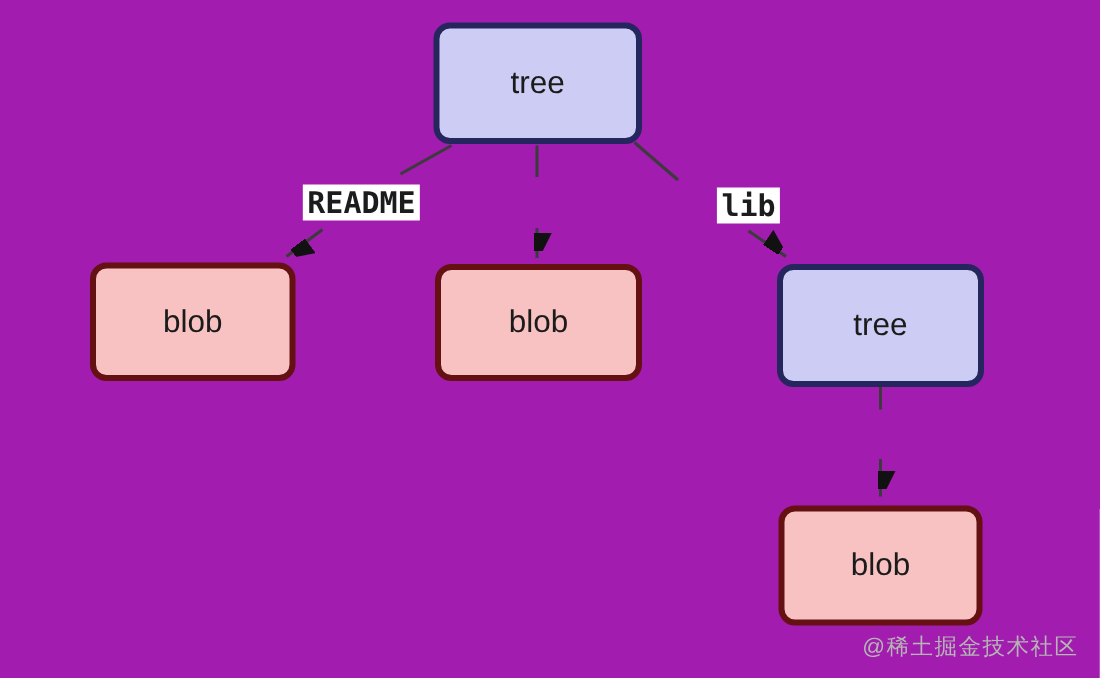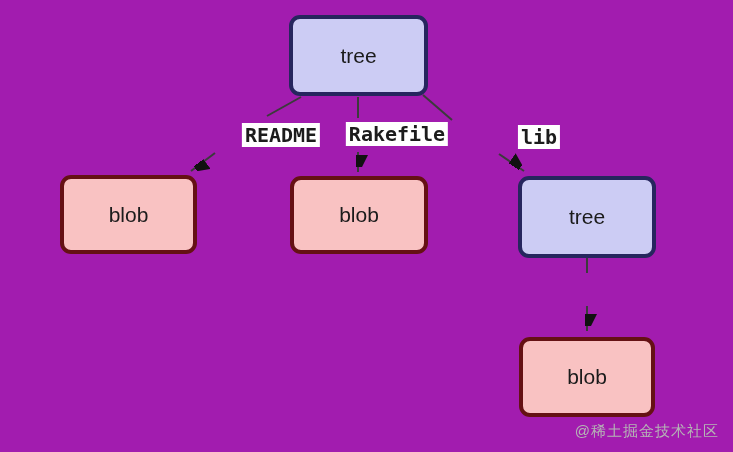--- a/index.html
+++ b/index.html
@@ -55,21 +55,20 @@
     position: absolute;
     transform: translateX(-50%);
     font-family: "DejaVu Sans Mono", "Liberation Mono", monospace;
     font-weight: bold;
     font-size: 20px;
     line-height: 24px;
     color: var(--label-text);
     background: #ffffff;
     padding: 0 3px;
     white-space: nowrap;
-    margin-left: 40px;
   }
   .l-readme    { left: 241px; top: 123px; }
   .l-rakefile  { left: 357px; top: 122px; }
   .l-lib       { left: 499px; top: 125px; }
   .l-simplegit { left: 587px; top: 278px; }
   .watermark {
     position: absolute;
     right: 14px;
     bottom: 11px;
     font-size: 15px;
@@ -117,18 +116,17 @@
 
   <div class="node node-tree n-tree2">
     <span>tree</span>
   </div>
 
   <div class="node node-blob n-blob3">
     <span>blob</span>
   </div>
 
   <span class="edge-label l-readme">README</span>
-  <span class="edge-label l-rakefile">Rakefile</span>
   <span class="edge-label l-lib">lib</span>
 
   <span class="watermark">@稀土掘金技术社区</span>
 
 </div>
 
 </body></html>

